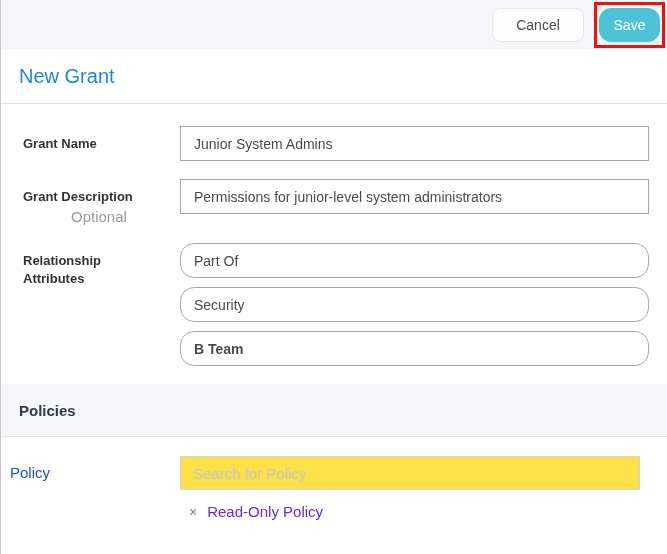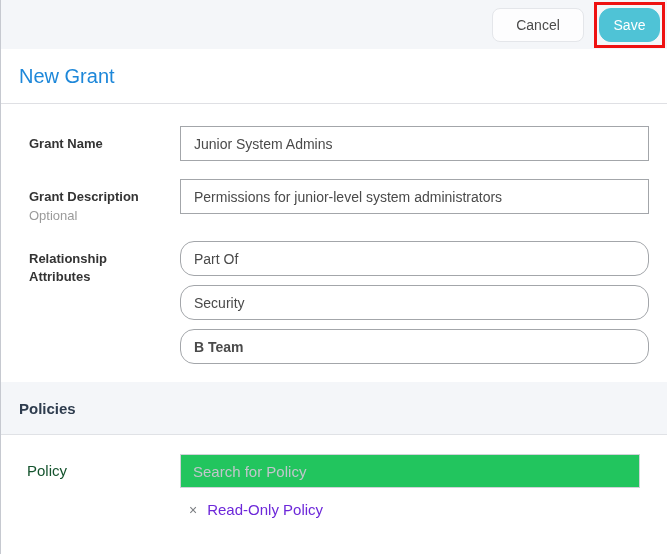--- a/index.html
+++ b/index.html
@@ -61,34 +61,35 @@
   }
 
   
   .form-area { padding-top:22px; }
   .form-row {
     display:flex;
     margin-bottom:18px;
   }
   .label-col {
     width:179px;
-    padding-left:28px;
+    padding-left:22px;
     padding-top:9px;
   }
   .label-col.center { padding-top:0; align-self:center; }
   .field-label {
     font-size:13px;
     font-weight:bold;
     color:#333333;
     line-height:18px;
   }
   .optional-note {
-    font-size:13px;
+    font-size:15px;
     color:#9a9a9a;
     margin-top:2px;
+    margin-left:48px;
   }
   .field-col {
     flex:1;
     margin-right:18px;
   }
   .text-input {
     width:100%;
     height:35px;
     border:1px solid #a3a6aa;
     border-radius:0;
@@ -116,34 +117,34 @@
     font-weight:bold;
     color:#2e3c4e;
   }
   .policy-row {
     display:flex;
     margin-top:19px;
   }
   .policy-label {
     font-size:15px;
     font-weight:400;
-    color:#14532d;
-    padding-left:26px;
+    color:#1d4ed8;
+    padding-left:9px;
     width:179px;
     padding-top:8px;
   }
   .search-input {
     width:460px;
     height:34px;
     border:1px solid #d0d3d8;
     padding-left:12px;
     font-size:15px;
     color:#4a4a4a;
     font-family:"Liberation Sans", sans-serif;
-    background:#22c55e;
+    background:#fde047;
   }
   .search-input::placeholder { color:#c2c6cc; opacity:1; }
 
   .selected-tag {
     margin-top:13px;
     margin-left:188px;
     display:flex;
     align-items:center;
   }
   .remove-x {

